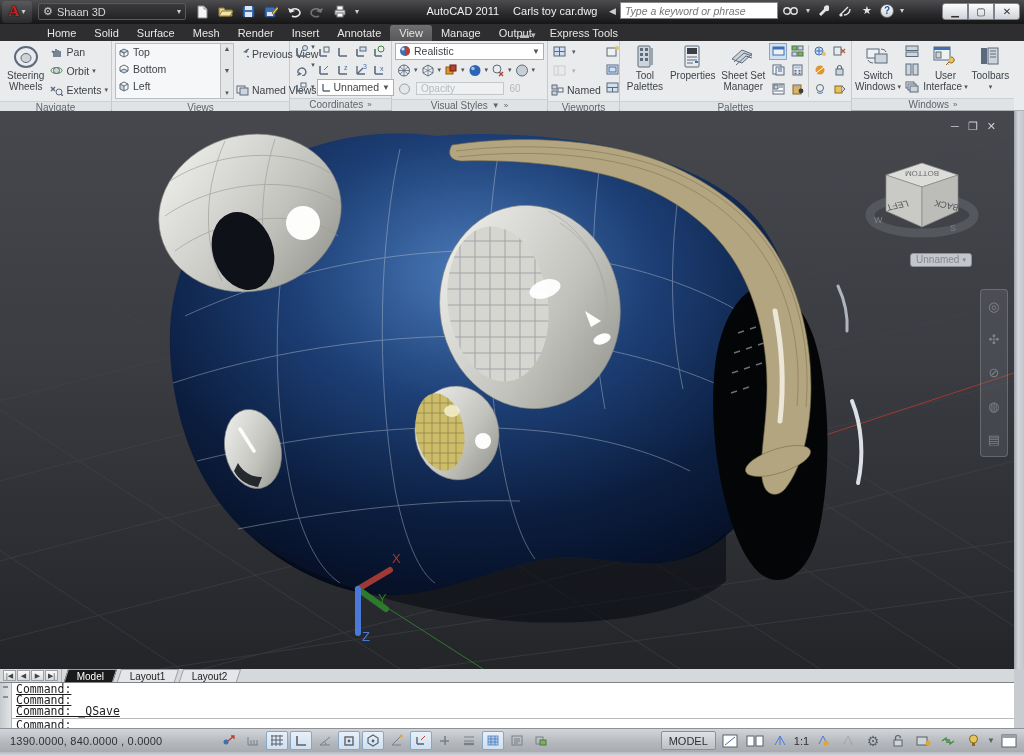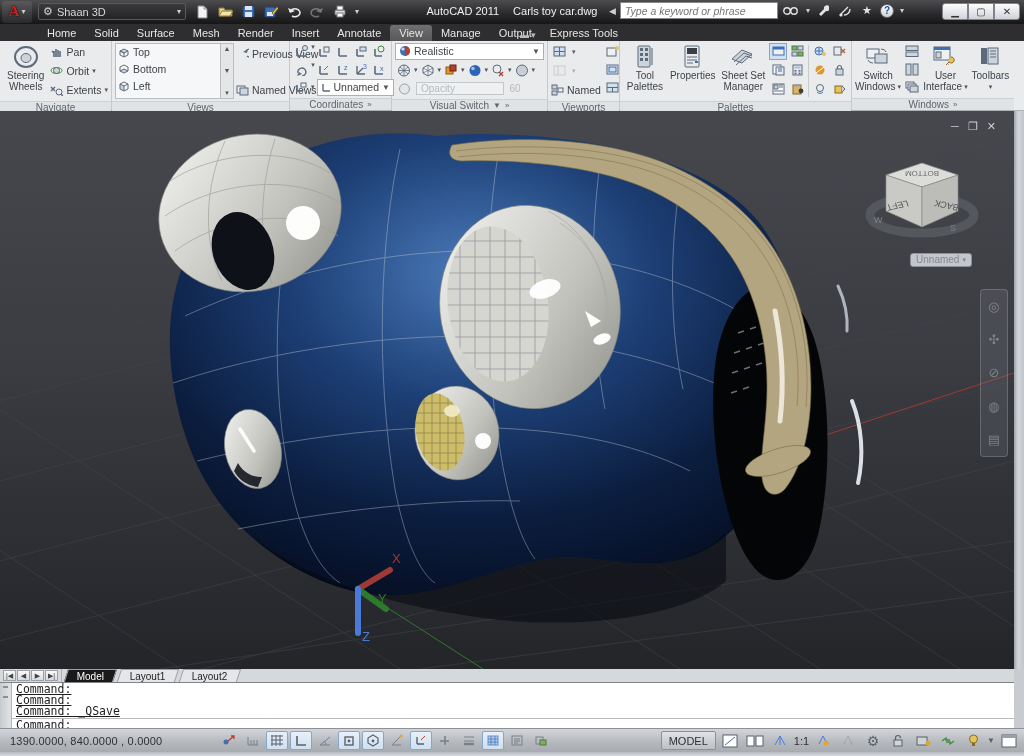--- a/index.html
+++ b/index.html
@@ -467,21 +467,21 @@
                 <circle cx="6.5" cy="6" r="5" fill="#e4e7ea" stroke="#9aa0a5"></circle>
               </svg>
             </span>
           <span class="opac-slider">
               <span>Opacity</span>
             </span>
           <span class="opac-val">60</span>
         </div>
       </div>
       <div class="rpanel-label">
-          <span>Visual Switch</span>
+          <span>Visual Styles</span>
           <span style="font-size:8px">▼</span>
           <span style="font-size:8px">»</span>
         </div>
     </div>
 
     <div class="rpanel" style="width:72px">
       <div class="rpanel-body" style="gap:3px">
         <div class="col" style="gap:1px">
           <div class="smallrow">
               <span class="iconbtn">

